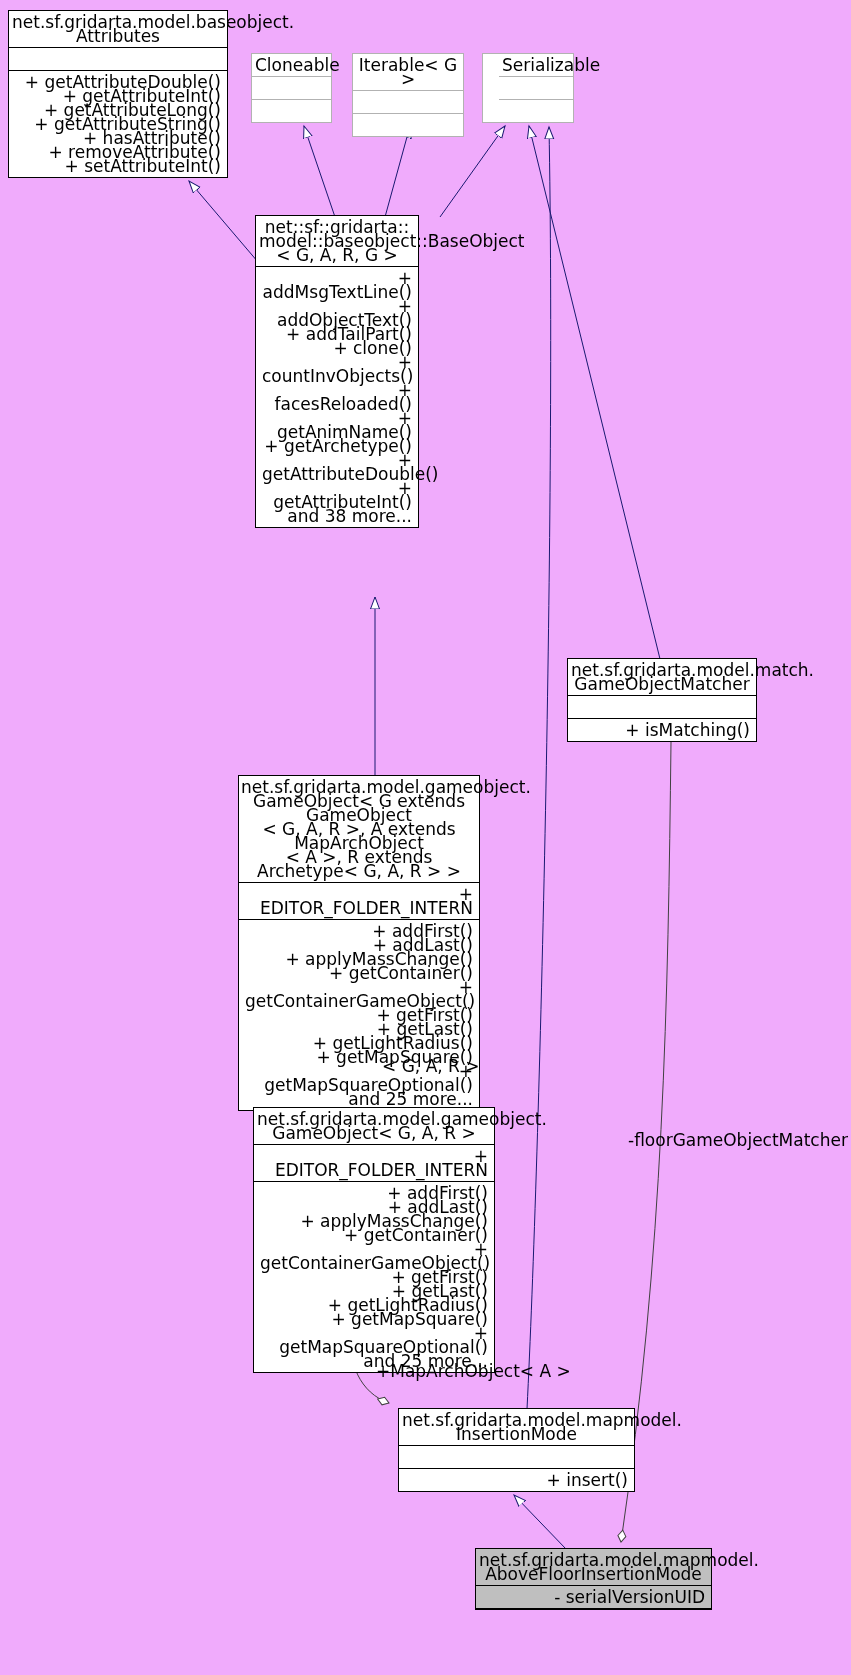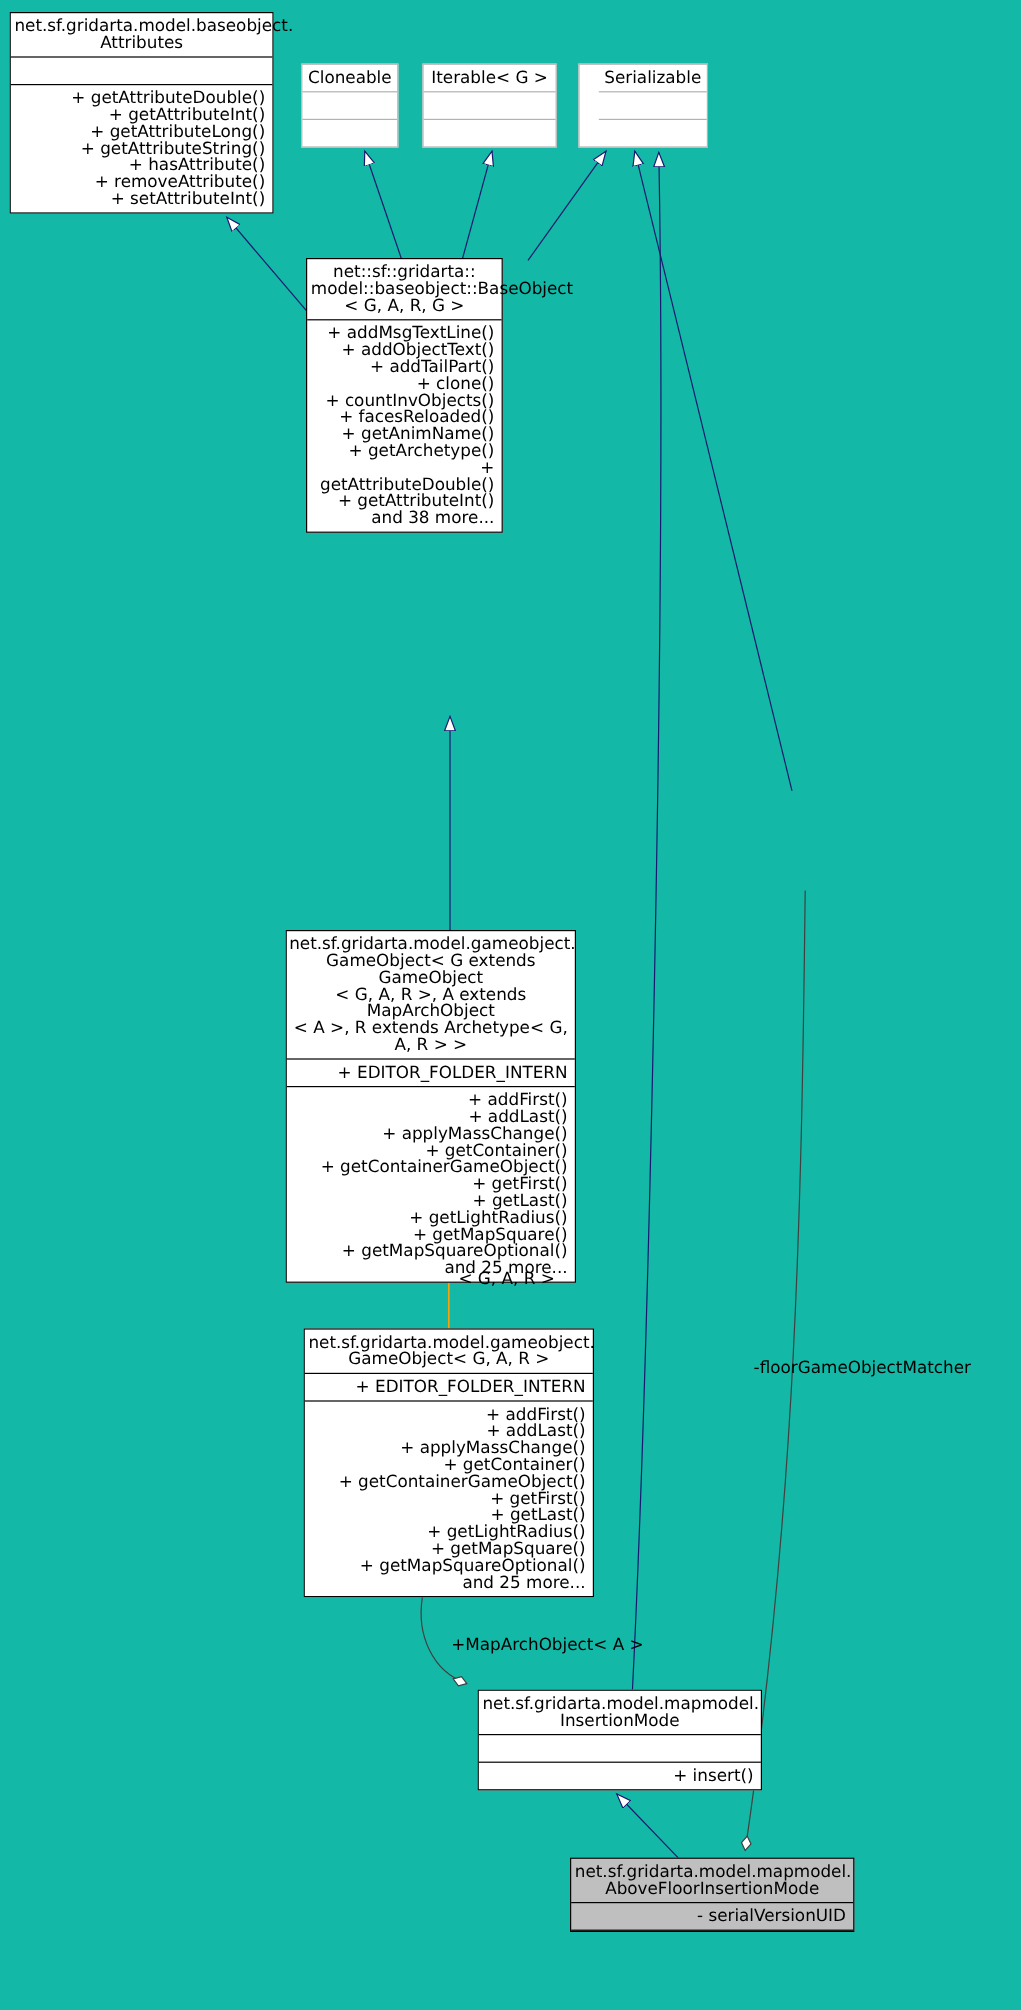--- a/index.html
+++ b/index.html
@@ -1,21 +1,21 @@
 <!DOCTYPE html>
 <html><head>
 <meta charset="utf-8">
 <style>
   html,body{margin:0;padding:0;background:#ffffff;}
   #canvas{
     position:relative;
     width:851px;height:1675px;
-    background:#14b8a6;
+    background:#f0abfc;
     font-family:"DejaVu Sans","Liberation Sans",sans-serif;
-    font-size:14px;line-height:14px;color:#000;
+    font-size:17px;line-height:14px;color:#000;
     overflow:hidden;
   }
   svg.edges{position:absolute;left:0;top:0;}
   .box{
     position:absolute;
     background:#ffffff;
     border:1px solid #000000;
     box-sizing:border-box;
   }
   .box .title{
@@ -100,21 +100,21 @@
     <div class="attrs"></div>
     <div class="methods"></div>
   </div>
 
   <div class="box ext" style="left:352px;top:53px;width:112px;">
     <div class="title">Iterable&lt; G &gt;</div>
     <div class="attrs"></div>
     <div class="methods"></div>
   </div>
 
-  <div class="box ext" style="left:482px;top:53px;width:108px;padding-left:16px;">
+  <div class="box ext" style="left:482px;top:53px;width:92px;padding-left:16px;">
     <div class="title">Serializable</div>
     <div class="attrs"></div>
     <div class="methods"></div>
   </div>
 
   <div class="box" style="left:255px;top:215px;width:164px;">
     <div class="title">net::sf::gridarta::
 model::baseobject::BaseObject
 &lt; G, A, R, G &gt;</div>
     <div class="methods">+ addMsgTextLine()
@@ -123,20 +123,26 @@
 + clone()
 + countInvObjects()
 + facesReloaded()
 + getAnimName()
 + getArchetype()
 + getAttributeDouble()
 + getAttributeInt()
 and 38 more...</div>
   </div>
 
+  <div class="box" style="left:567px;top:658px;width:190px;">
+    <div class="title">net.sf.gridarta.model.match.
+GameObjectMatcher</div>
+    <div class="attrs"></div>
+    <div class="methods">+ isMatching()</div>
+  </div>
 
   <div class="box" style="left:238px;top:775px;width:242px;">
     <div class="title" style="padding-left:2px;padding-right:2px;">net.sf.gridarta.model.gameobject.
 GameObject&lt; G extends GameObject
 &lt; G, A, R &gt;, A extends MapArchObject
 &lt; A &gt;, R extends Archetype&lt; G, A, R &gt; &gt;</div>
     <div class="attrs">+ EDITOR_FOLDER_INTERN</div>
     <div class="methods">+ addFirst()
 + addLast()
 + applyMassChange()

